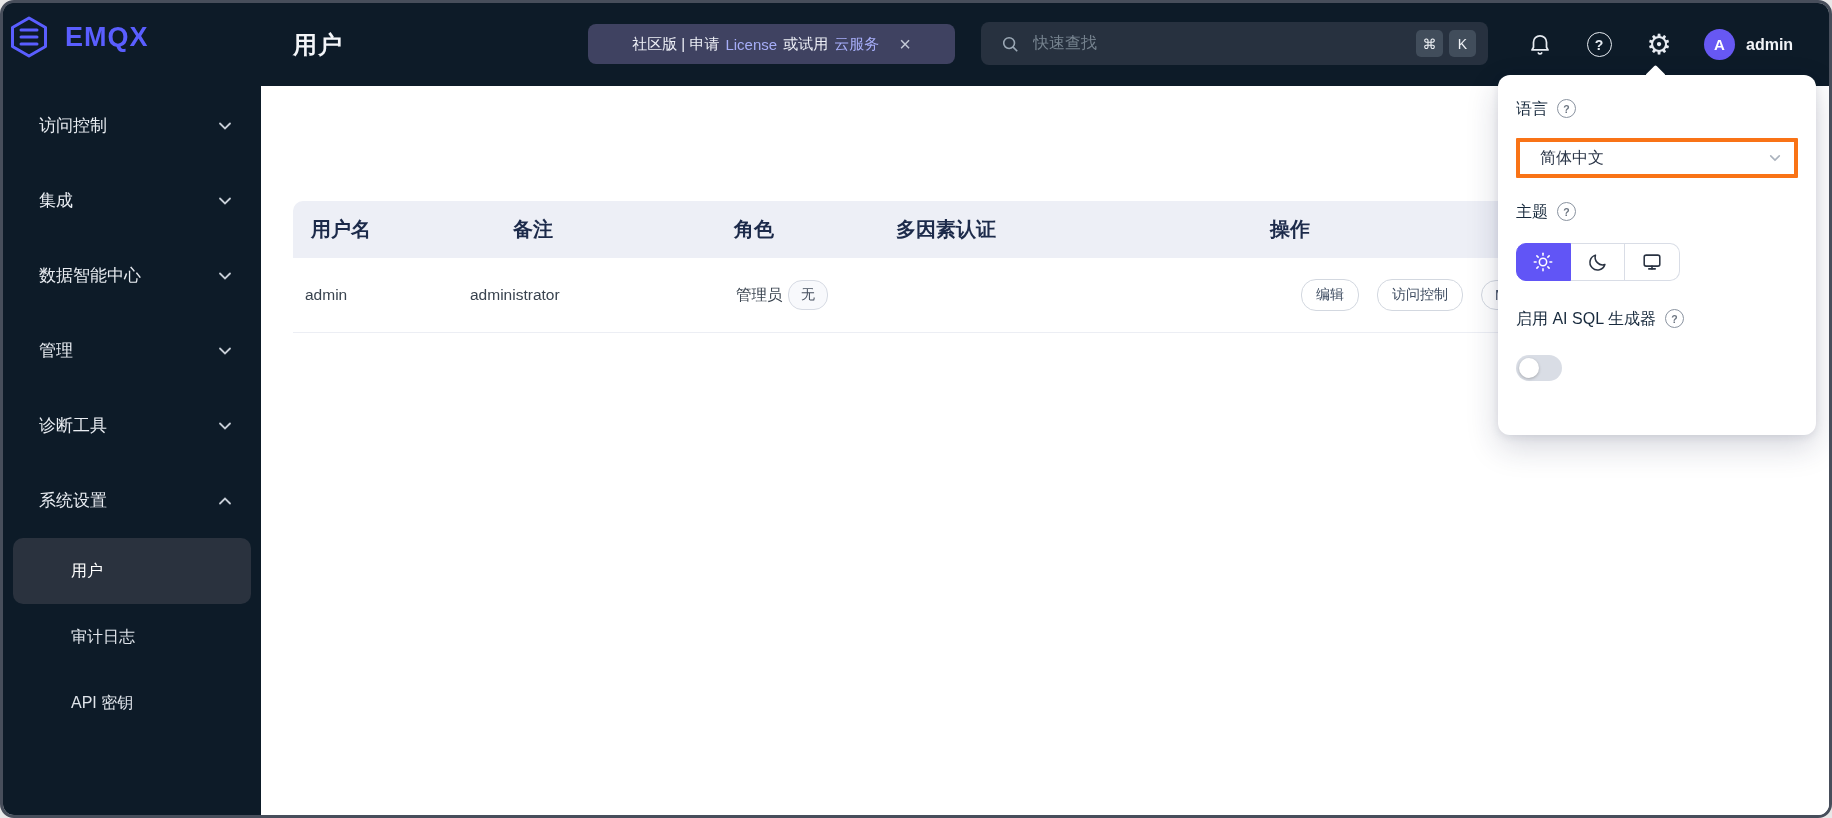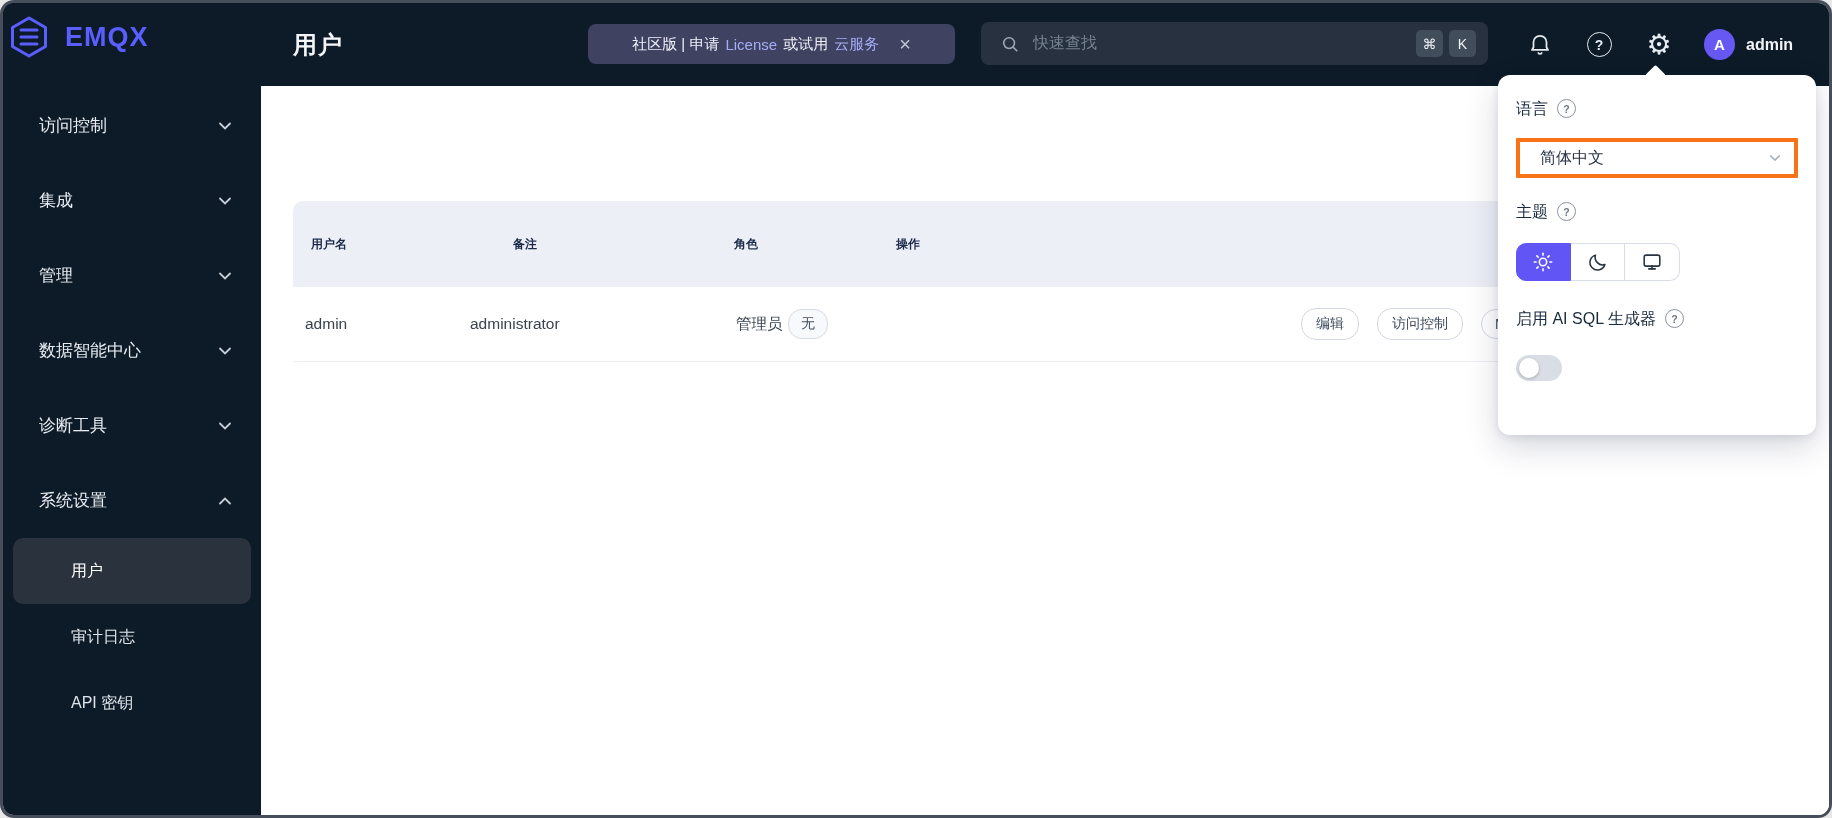--- a/index.html
+++ b/index.html
@@ -41,22 +41,22 @@
   .nav-item{height:75px;display:flex;align-items:center;justify-content:space-between;
     padding:0 28px 0 36px;color:#e9edf2;font-size:17px;cursor:pointer;}
   .chev{transition:transform .2s;}
   .chev.up{transform:rotate(180deg);}
   .sub-item{height:66px;display:flex;align-items:center;padding-left:68px;color:#dfe4ea;
     font-size:16px;cursor:pointer;}
   .sub-item.selected{background:#2a323e;border-radius:10px;margin:0 10px;padding-left:58px;color:#fff;}
   
   .main{position:absolute;left:258px;top:83px;right:0;bottom:0;background:#fff;}
   .utable{position:absolute;left:32px;top:115px;width:1510px;}
-  .thead{height:86px;background:#edeff6;border-radius:10px 10px 0 0;display:flex;align-items:center;
-    color:#1c2a4a;font-size:12px;font-weight:bold;}
+  .thead{height:57px;background:#edeff6;border-radius:10px 10px 0 0;display:flex;align-items:center;
+    color:#1c2a4a;font-size:20px;font-weight:bold;}
   .th{box-sizing:border-box;padding-left:18px;}
   .th.c1{width:202px;} .th.c2{width:221px;} .th.c3{width:162px;} .th.c4{width:374px;} .th.c5{flex:1;}
   .trow{position:relative;height:74px;background:#fff;border-bottom:1px solid #eceef4;
     color:#39434f;font-size:15.5px;}
   .cell{position:absolute;top:0;height:74px;display:flex;align-items:center;}
   .cell.v1{left:12px;} .cell.v2{left:177px;} .cell.v3{left:443px;} .cell.v4{left:495px;} .cell.v5{left:1008px;gap:18px;}
   .tag{height:28px;padding:0 12px;border:1px solid #d6dae3;background:#f8f9fc;border-radius:14px;
     display:flex;align-items:center;color:#454f5e;font-size:14px;}
   .pill-btn{height:30px;padding:0 14px;border:1px solid #d3d8e0;background:#fff;border-radius:15px;
     display:flex;align-items:center;color:#3e4c61;font-size:14px;cursor:pointer;white-space:nowrap;}
@@ -149,27 +149,27 @@
             <polyline points="3,4.5 8,9.5 13,4.5"></polyline>
           </svg>
       </div>
       <div class="nav-item">
         <span>集成</span>
         <svg class="chev" width="16" height="14" viewBox="0 0 16 14" fill="none" stroke="#c6cdd6" stroke-width="1.8" stroke-linecap="round">
             <polyline points="3,4.5 8,9.5 13,4.5"></polyline>
           </svg>
       </div>
       <div class="nav-item">
+        <span>数据智能中心</span>
+        <svg class="chev" width="16" height="14" viewBox="0 0 16 14" fill="none" stroke="#c6cdd6" stroke-width="1.8" stroke-linecap="round">
+            <polyline points="3,4.5 8,9.5 13,4.5"></polyline>
+          </svg>
+      </div>
+      <div class="nav-item">
         <span>管理</span>
-        <svg class="chev" width="16" height="14" viewBox="0 0 16 14" fill="none" stroke="#c6cdd6" stroke-width="1.8" stroke-linecap="round">
-            <polyline points="3,4.5 8,9.5 13,4.5"></polyline>
-          </svg>
-      </div>
-      <div class="nav-item">
-        <span>数据智能中心</span>
         <svg class="chev" width="16" height="14" viewBox="0 0 16 14" fill="none" stroke="#c6cdd6" stroke-width="1.8" stroke-linecap="round">
             <polyline points="3,4.5 8,9.5 13,4.5"></polyline>
           </svg>
       </div>
       <div class="nav-item">
         <span>诊断工具</span>
         <svg class="chev" width="16" height="14" viewBox="0 0 16 14" fill="none" stroke="#c6cdd6" stroke-width="1.8" stroke-linecap="round">
             <polyline points="3,4.5 8,9.5 13,4.5"></polyline>
           </svg>
       </div>
@@ -191,20 +191,21 @@
       </div>
     </div>
   </div>
 
   <div class="main">
     <div class="utable">
       <div class="thead">
         <div class="th c1">用户名</div>
         <div class="th c2">备注</div>
         <div class="th c3">角色</div>
+        <div class="th c4">多因素认证</div>
         <div class="th c5">操作</div>
       </div>
       <div class="trow">
         <div class="cell v1">admin</div>
         <div class="cell v2">administrator</div>
         <div class="cell v3">管理员</div>
         <div class="cell v4">
           <span class="tag">无</span>
         </div>
         <div class="cell v5">

